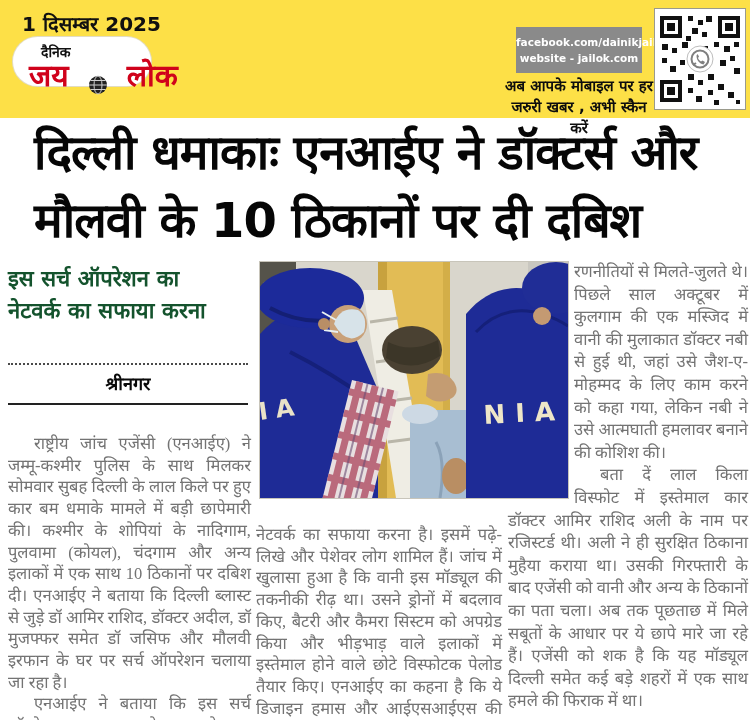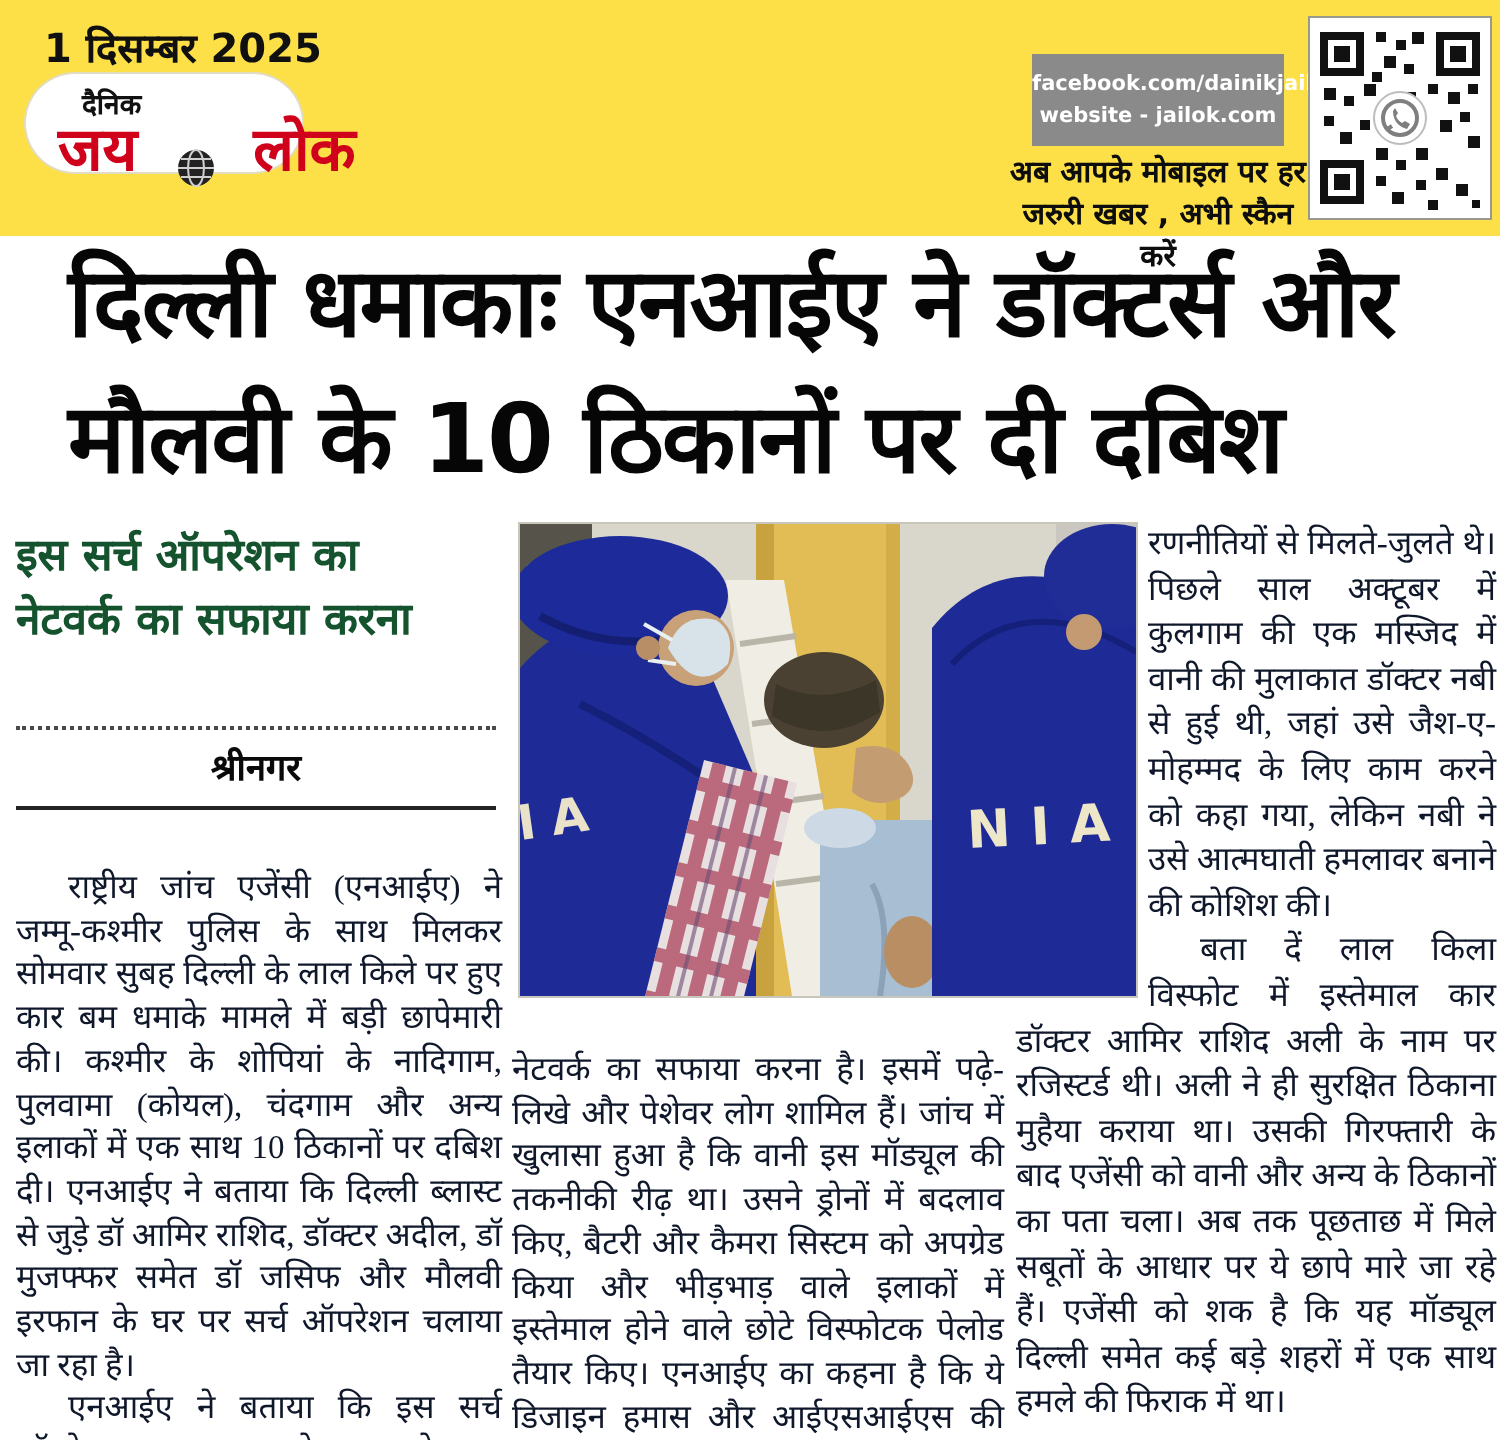--- a/index.html
+++ b/index.html
@@ -31,21 +31,21 @@
 
   
   .standfirst{position:absolute;left:8px;top:263px;width:244px;font-weight:700;
               font-size:22px;line-height:32px;color:#14532d;}
   .sep-dotted{position:absolute;left:8px;top:363px;width:240px;border-top:2px dotted #4a4a4a;}
   .dateline{position:absolute;left:8px;top:371px;width:240px;text-align:center;
             font-weight:700;font-size:18px;color:#0a0a0a;font-family:Liberation Serif, serif;}
   .sep-solid{position:absolute;left:8px;top:403px;width:240px;border-top:2px solid #222;}
 
   .bodytext{font-family:"Liberation Serif","DejaVu Serif",serif;font-size:16.5px;
-            line-height:21.7px;text-align:justify;color:#0f172a;}
+            line-height:21.7px;text-align:justify;color:#737373;}
   .col1{position:absolute;left:8px;top:409px;width:243px;margin-top:24px;}
   .col2{position:absolute;left:256px;top:524px;width:246px;}
   .col3{position:absolute;left:508px;top:261px;width:240px;line-height:22.6px;}
   .col3 .wrap-spacer{float:left;width:66px;height:240px;}
   .bodytext p{margin:0;}
   .indent{text-indent:26px;}
 
   .photo{position:absolute;left:260px;top:262px;width:308px;height:236px;outline:1px solid #c8c5ba;}
   .photo svg{display:block;}
 </style>

